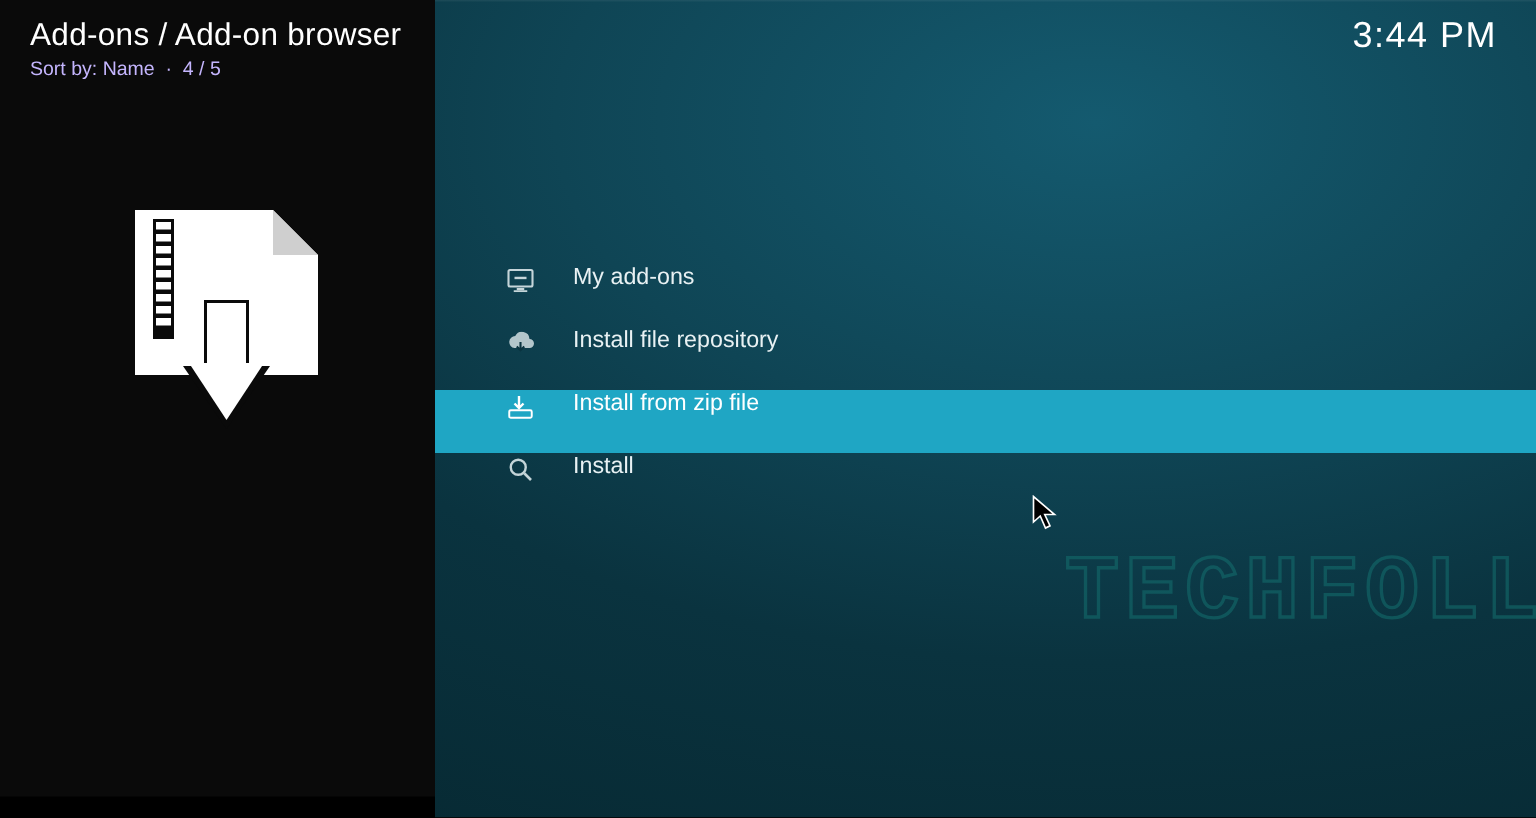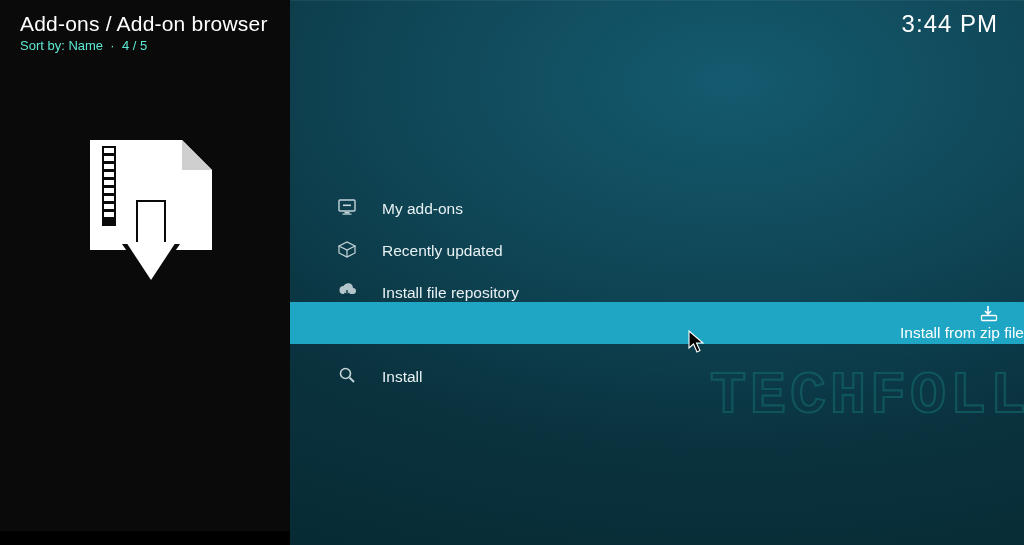--- a/index.html
+++ b/index.html
@@ -14,21 +14,21 @@
     width: 290px;
     height: 531px;
     background: #0a0a0a;
     position: relative;
     flex-shrink: 0;
   }
   .header {
     padding: 12px 20px 6px 20px;
   }
   .header .crumb { font-size: 21px; font-weight: 300; color: #ffffff; letter-spacing: .2px; }
-  .header .meta  { font-size: 13px; color: #5eead4; margin-top: 2px; font-weight: 300; }
+  .header .meta  { font-size: 13px; color: #c4b5fd; margin-top: 2px; font-weight: 300; }
   .side-icon {
     position: absolute;
     top: 140px;
     left: 82px;
     color: #ffffff;
   }
   .main {
     flex: 1;
     height: 545px;
     background: radial-gradient(ellipse 140% 110% at 60% 15%, #145a6f 0%, #0f4555 35%, #0a333f 60%, #062730 100%);
@@ -43,31 +43,30 @@
     letter-spacing: 1px;
   }
   .menu {
     position: absolute;
     top: 176px;
     left: 0;
     right: 0;
   }
   .menu-item {
     display: flex;
-    align-items: flex-end;
+    align-items: flex-start;
     height: 42px;
     padding-left: 46px;
     font-size: 15.5px;
     font-weight: 300;
     color: #e8f1f3;
   }
   .menu-item.selected {
     background: linear-gradient(to right, #1fa6c4, #1fa6c4);
     color: #ffffff;
-    flex-direction: column;
   }
   .menu-item .icon-slot {
     width: 22px;
     height: 22px;
     margin-right: 24px;
     display: flex;
     align-items: center;
     justify-content: center;
     opacity: .9;
   }
@@ -148,30 +147,20 @@
         <svg width="18" height="16" viewBox="0 0 18 16">
             <rect x="1" y="1" width="16" height="11" rx="1" fill="none" stroke="#d9e6e9" stroke-width="1.4"></rect>
             <rect x="6.5" y="13" width="5" height="1.5" fill="#d9e6e9"></rect>
             <rect x="4.5" y="14.5" width="9" height="1.2" fill="#d9e6e9"></rect>
             <rect x="5" y="5.5" width="8" height="1.6" fill="#d9e6e9"></rect>
           </svg>
       </span>
       <span>My add-ons</span>
     </div>
 
-    <div class="menu-item">
-      <span class="icon-slot">
-        <svg width="20" height="18" viewBox="0 0 20 18">
-            <path d="M2 6 L10 2 L18 6 L10 10 Z" fill="none" stroke="#d9e6e9" stroke-width="1.2"></path>
-            <path d="M2 6 V13 L10 17 L18 13 V6" fill="none" stroke="#d9e6e9" stroke-width="1.2"></path>
-            <path d="M10 10 V17" stroke="#d9e6e9" stroke-width="1.2"></path>
-          </svg>
-      </span>
-      <span>Recently updated</span>
-    </div>
 
     <div class="menu-item">
       <span class="icon-slot">
         <svg width="20" height="16" viewBox="0 0 20 16">
             <path d="M6 11a4 4 0 0 1 .5-7.97A5 5 0 0 1 16 5a3 3 0 0 1 0 6H6z" fill="#d9e6e9" opacity=".9"></path>
             <path d="M10 7v5M7.5 10L10 12.5 12.5 10" stroke="#0a333f" stroke-width="1.4" fill="none"></path>
           </svg>
       </span>
       <span>Install file repository</span>
     </div>

